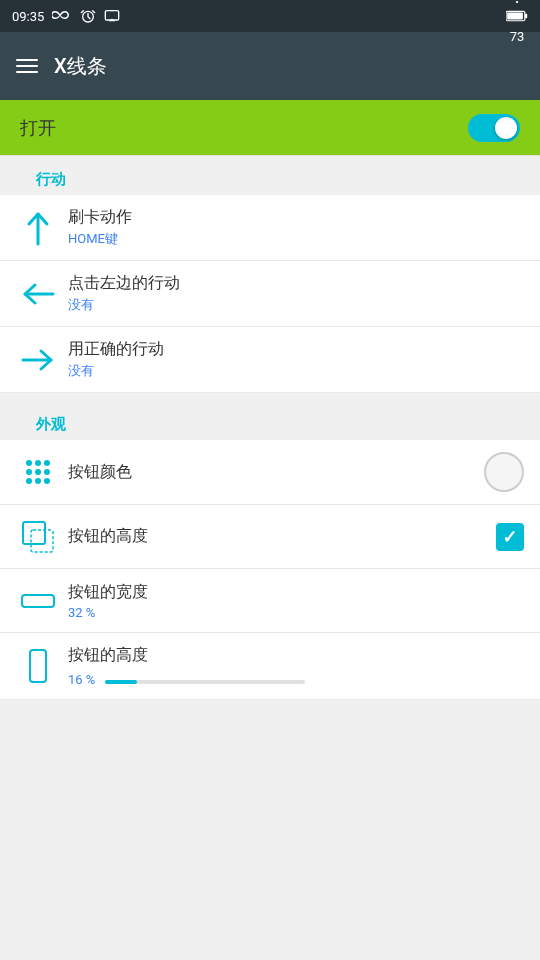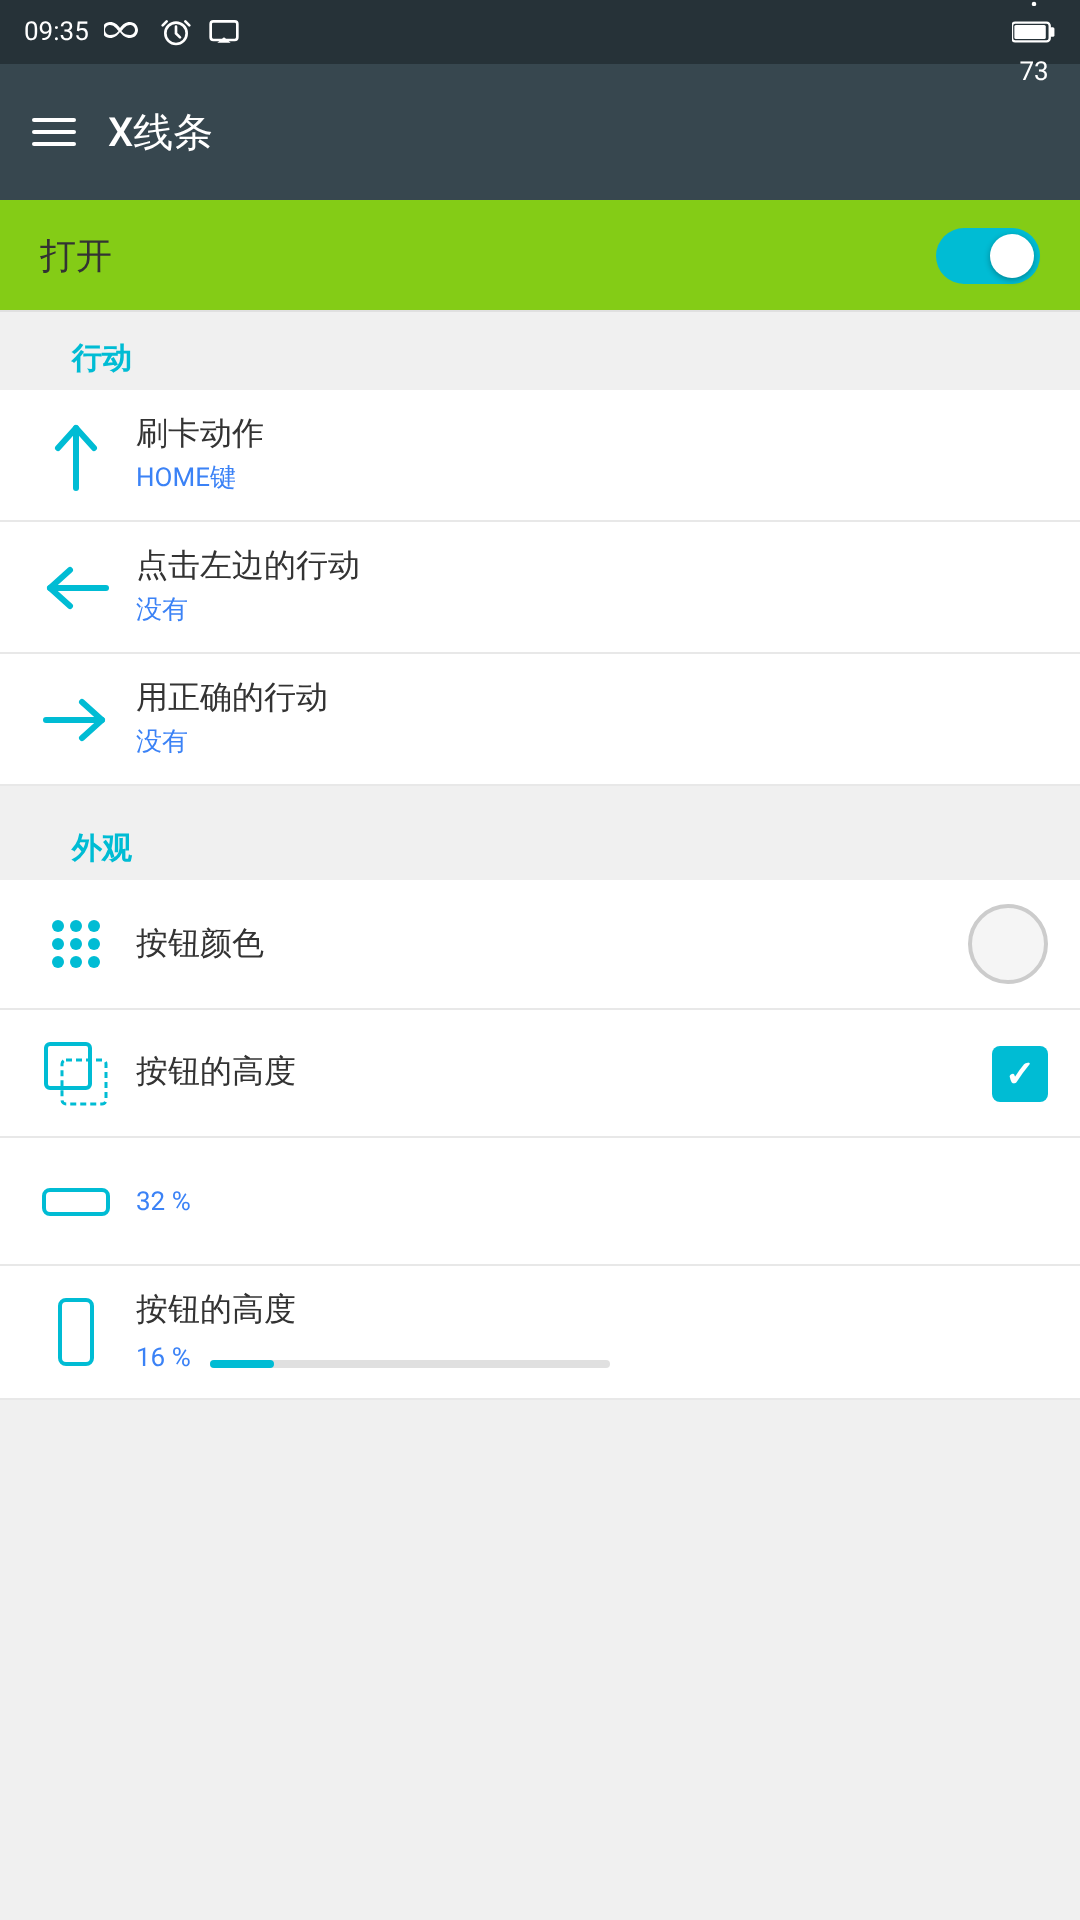--- a/index.html
+++ b/index.html
@@ -347,20 +347,21 @@
   </div>
 </div>
 
 <div class="list-item">
   <div class="list-item-icon">
     <svg width="36" height="20" viewBox="0 0 36 20">
       <rect x="2" y="4" width="32" height="12" rx="3" fill="none" stroke="#00bcd4" stroke-width="2"></rect>
     </svg>
   </div>
   <div class="list-item-content">
+    <div class="list-item-title">按钮的宽度</div>
     <div class="list-item-subtitle">32 %</div>
   </div>
 </div>
 
 <div class="list-item">
   <div class="list-item-icon">
     <svg width="22" height="36" viewBox="0 0 22 36">
       <rect x="3" y="2" width="16" height="32" rx="3" fill="none" stroke="#00bcd4" stroke-width="2"></rect>
     </svg>
   </div>

